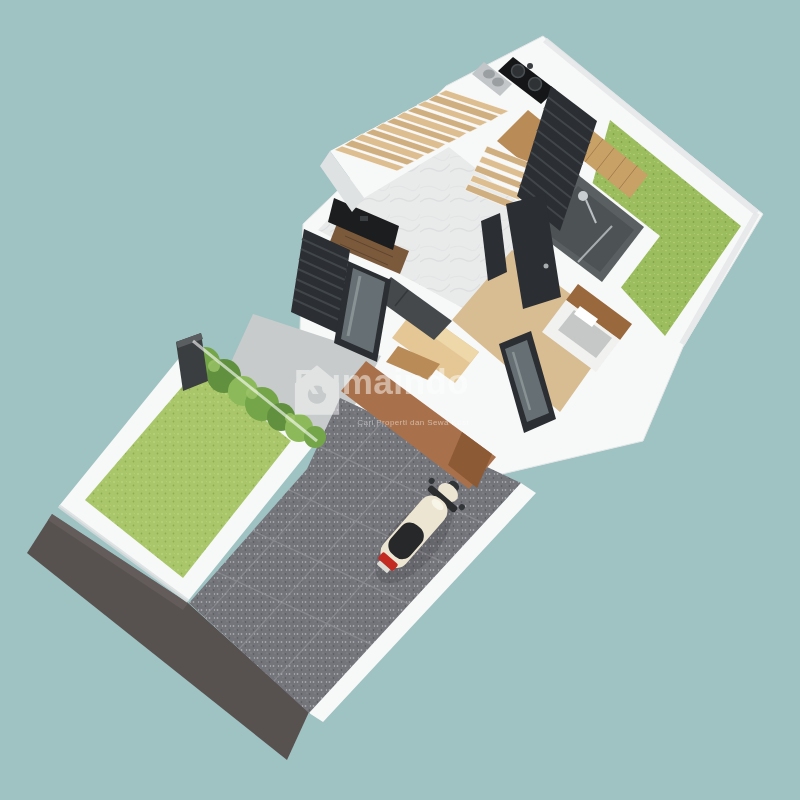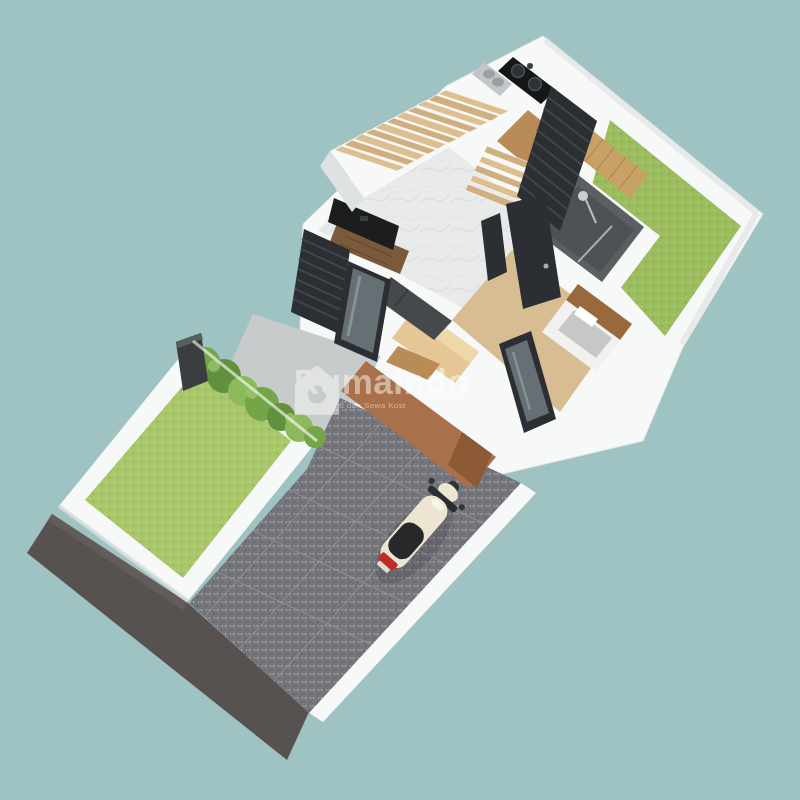--- a/index.html
+++ b/index.html
@@ -1,22 +1,22 @@
 <!DOCTYPE html>
 <html><head>
 <meta charset="utf-8">
 <style>
   html,body{margin:0;padding:0;background:#9FC2C2;}
   .stage{position:relative;width:800px;height:800px;overflow:hidden;font-family:"Liberation Sans",sans-serif;}
   .stage svg{position:absolute;left:0;top:0;}
   .watermark{position:absolute;left:294px;top:364px;display:flex;align-items:center;gap:8px;
-             color:#ffffff;opacity:.48;pointer-events:none;}
+             color:#ffffff;opacity:.48;pointer-events:none;text-align:right;}
   .wm-text{display:flex;flex-direction:column;line-height:1;}
   .wm-brand{font-size:35px;font-weight:bold;letter-spacing:.5px;}
-  .wm-tag{font-size:8px;margin-top:3px;letter-spacing:.4px;}
+  .wm-tag{font-size:8px;margin-top:20px;letter-spacing:.4px;}
 </style>
 </head>
 <body>
 
 <div class="stage">
 <svg width="800" height="800" viewBox="0 0 800 800">
   <defs>
     <pattern id="speckle" width="8" height="8" patternUnits="userSpaceOnUse">
       <rect width="8" height="8" fill="#74747B"></rect>
       <circle cx="1.5" cy="2" r="0.9" fill="#A6A6AD"></circle>

